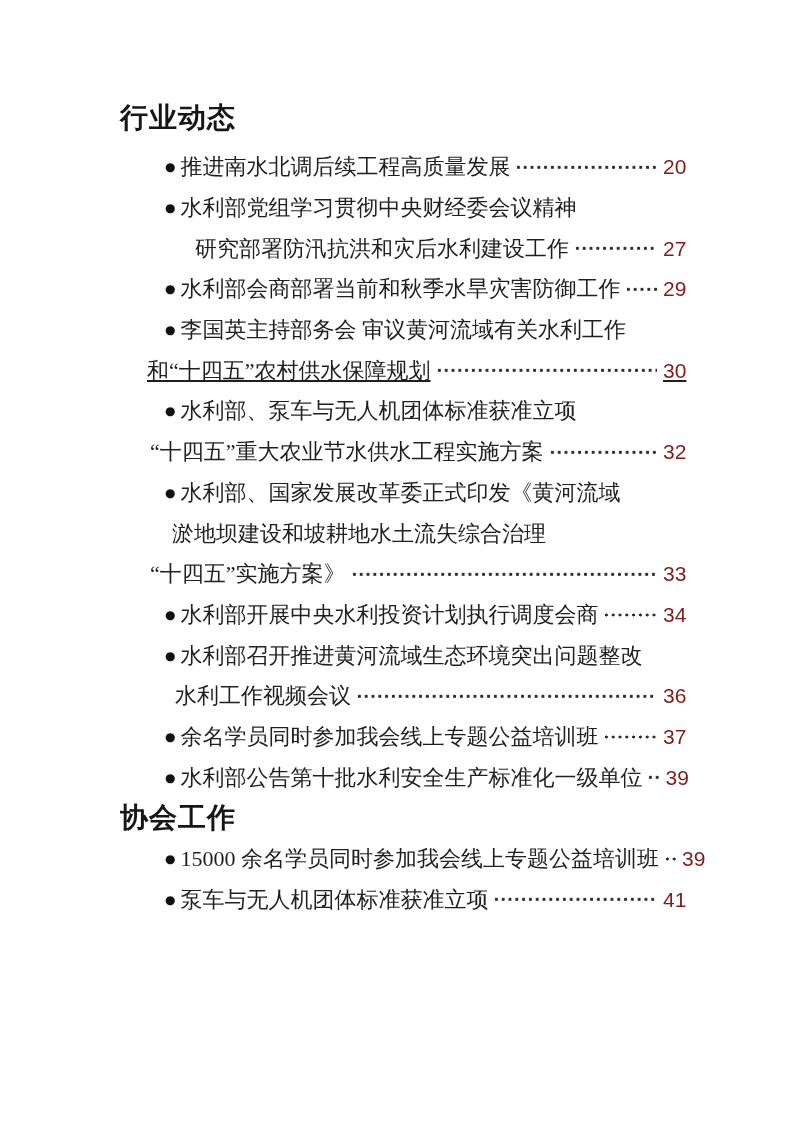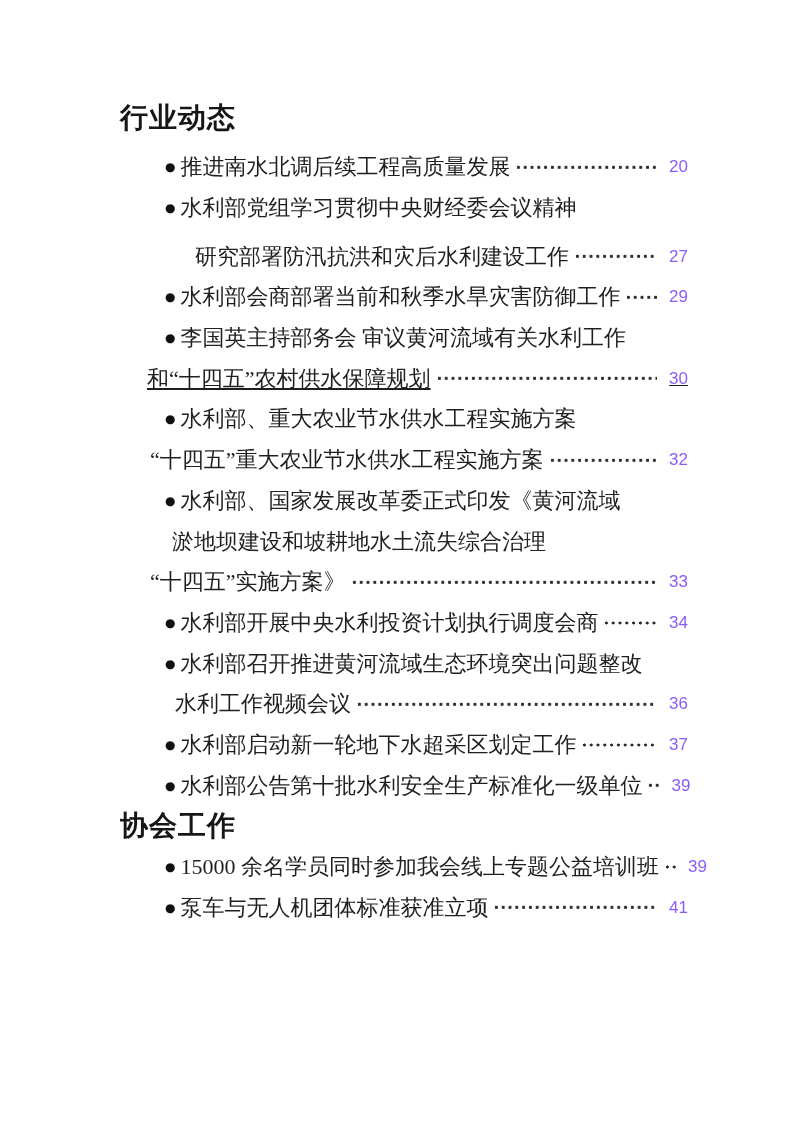--- a/index.html
+++ b/index.html
@@ -26,21 +26,21 @@
   }
   .row{
     height:40.7px;
     display:flex;
     align-items:center;
     margin-left:45px;
     font-size:22px;
     color:#1f1f1f;
   }
   .row .txt{white-space:nowrap;}
-  .in-b{margin-left:75px;margin-top:8px;}   
+  .in-b{margin-left:75px;}   
   .in-c{margin-left:30px;}   
   .in-c2{margin-left:27px;text-decoration:underline;}  
   .in-d{margin-left:52px;}   
   .in-e{margin-left:55px;}   
   .bullet{
     font-family:"DejaVu Sans",sans-serif;
     font-size:12px;
     line-height:1;
     margin-right:5px;
     color:#111;
@@ -50,24 +50,23 @@
     min-width:12px;
     height:100%;
     margin:0 6px 0 5px;
     background-image:radial-gradient(circle,#2b2b2b 1.35px,transparent 1.75px);
     background-size:6.8px 100%;
     background-repeat:repeat-x;
     background-position:left center;
   }
   .pg{
     font-family:"Liberation Sans",sans-serif;
-    font-size:17px;
-    color:#8b5cf6;
+    font-size:21px;
+    color:#7f1d1d;
     min-width:25px;
-    text-align:right;
     flex:0 0 auto;
   }
   .sec2{
     height:40.7px;
     display:flex;
     align-items:center;
     margin-left:0;
     font-family:Liberation Sans, sans-serif;
     font-weight:700;
     font-size:28px;
@@ -114,21 +113,21 @@
       <span class="txt">李国英主持部务会 审议黄河流域有关水利工作</span>
     </div>
     <div class="row in-c2">
       <span class="txt">和“十四五”农村供水保障规划</span>
       <span class="leader"></span>
       <span class="pg">30</span>
     </div>
 
     <div class="row">
       <span class="bullet">●</span>
-      <span class="txt">水利部、重大农业节水供水工程实施方案</span>
+      <span class="txt">水利部、泵车与无人机团体标准获准立项</span>
     </div>
     <div class="row in-c">
       <span class="txt">“十四五”重大农业节水供水工程实施方案</span>
       <span class="leader"></span>
       <span class="pg">32</span>
     </div>
 
     <div class="row">
       <span class="bullet">●</span>
       <span class="txt">水利部、国家发展改革委正式印发《黄河流域</span>
@@ -154,21 +153,21 @@
       <span class="txt">水利部召开推进黄河流域生态环境突出问题整改</span>
     </div>
     <div class="row in-e">
       <span class="txt">水利工作视频会议</span>
       <span class="leader"></span>
       <span class="pg">36</span>
     </div>
 
     <div class="row">
       <span class="bullet">●</span>
-      <span class="txt">水利部启动新一轮地下水超采区划定工作</span>
+      <span class="txt">余名学员同时参加我会线上专题公益培训班</span>
       <span class="leader"></span>
       <span class="pg">37</span>
     </div>
 
     <div class="row">
       <span class="bullet">●</span>
       <span class="txt">水利部公告第十批水利安全生产标准化一级单位</span>
       <span class="leader"></span>
       <span class="pg">39</span>
     </div>

